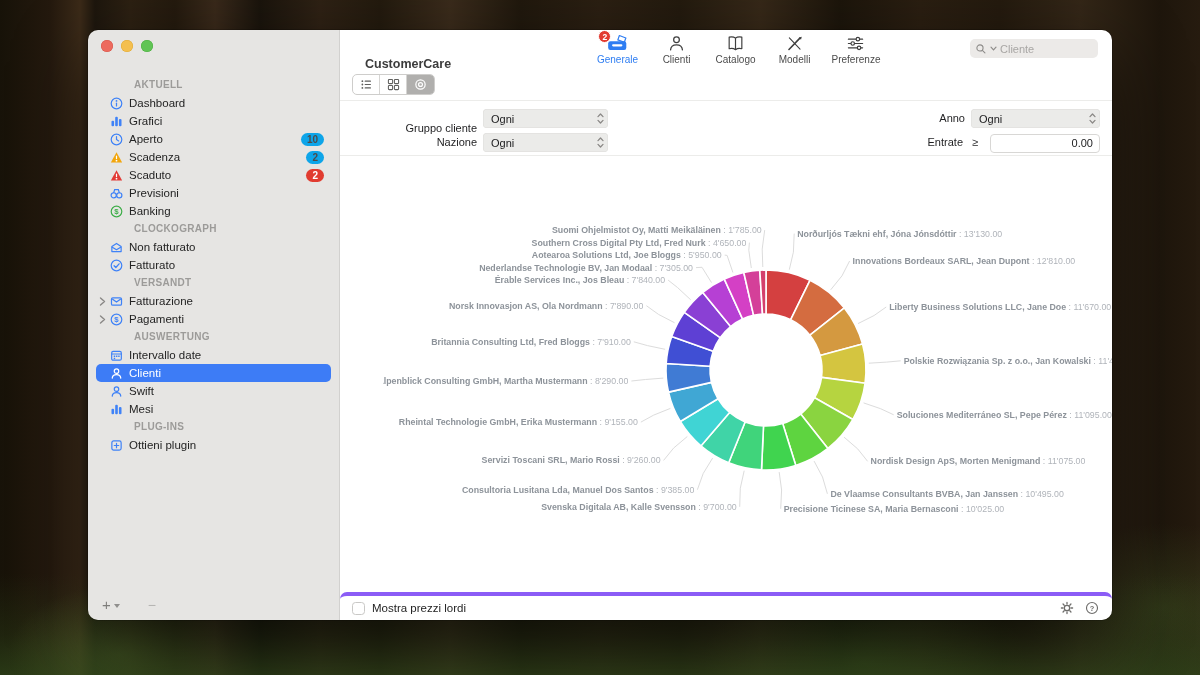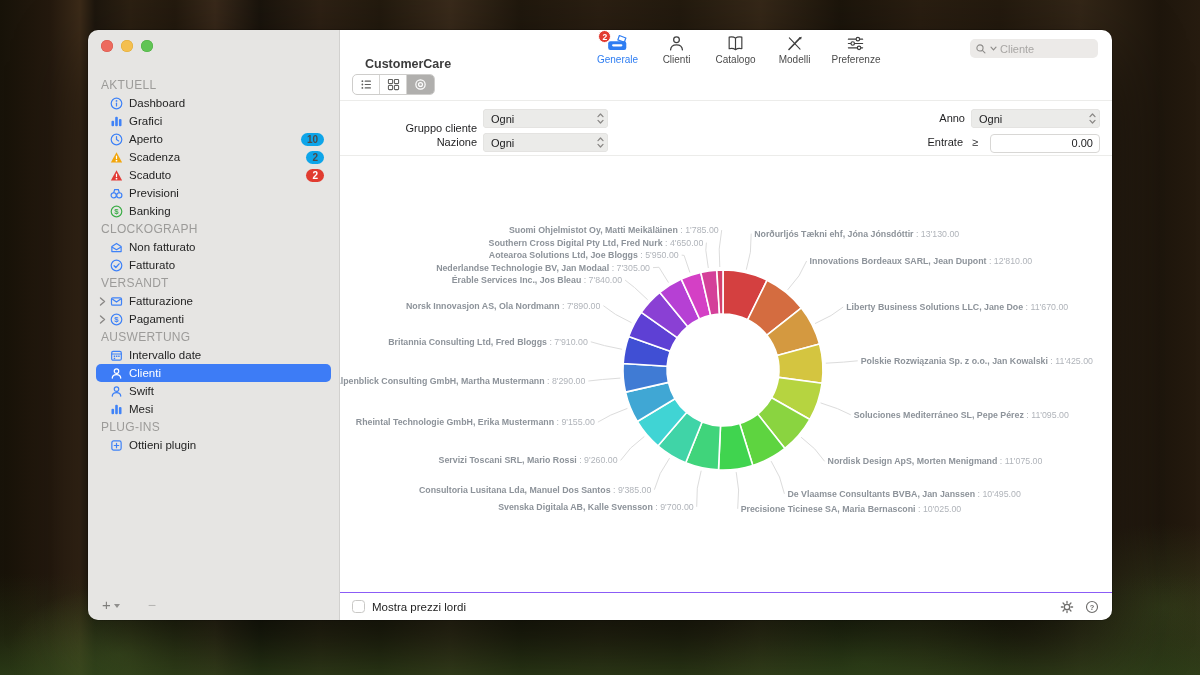--- a/index.html
+++ b/index.html
@@ -16,21 +16,21 @@
   .window{position:absolute;left:88px;top:30px;width:1024px;height:590px;border-radius:10px;
     overflow:hidden;display:flex;box-shadow:0 30px 70px rgba(0,0,0,.6),0 0 0 0.5px rgba(0,0,0,.35);}
   
   .sidebar{width:252px;min-width:252px;background:#e6e5e3;border-right:1px solid #d2d1cf;position:relative;}
   .lights{position:absolute;top:10px;left:13px;display:flex;gap:8px;}
   .light{width:12px;height:12px;border-radius:50%;}
   .light.red{background:#ed6a5e;box-shadow:inset 0 0 0 .5px #d55449;}
   .light.yellow{background:#f4bf4f;box-shadow:inset 0 0 0 .5px #dfa833;}
   .light.green{background:#61c455;box-shadow:inset 0 0 0 .5px #4aad3e;}
   .side-nav{position:absolute;top:46px;left:8px;right:8px;}
-  .side-sec{height:18px;line-height:18px;font-size:12px;font-weight:400;color:#9c9b99;padding-left:5px;letter-spacing:.3px;}
+  .side-sec{height:18px;line-height:18px;font-size:10px;font-weight:700;color:#9c9b99;padding-left:5px;letter-spacing:.3px;margin-left:33px;}
   .side-item{height:18px;display:flex;align-items:center;padding:0 7px 0 14px;border-radius:5px;position:relative;font-size:11.5px;color:#242424;cursor:default;}
   .side-item .disc{position:absolute;left:3px;top:4.5px;width:8px;display:flex;}
   .s-ico{width:13px;height:13px;margin-right:6px;display:flex;flex:none;}
   .s-ico svg{width:13px;height:13px;}
   .s-lbl{flex:1;white-space:nowrap;overflow:hidden;}
   .badge{font-size:10px;font-weight:600;background:#0ea5e9;color:#4c4c4c;border-radius:8px;padding:1px 6px;line-height:11px;}
   .badge.red{background:#e13c30;color:#fff;}
   .side-item.sel{background:#3d7cf6;color:#fff;}
   .side-footer{position:absolute;bottom:7px;left:14px;display:flex;align-items:center;gap:28px;}
   .plus-btn{display:flex;align-items:center;gap:3px;color:#7e7d7b;font-size:15px;font-weight:400;}
@@ -58,27 +58,27 @@
   .seg svg{width:15px;height:15px;}
   
   .filters{position:relative;height:56px;border-top:1px solid #ececea;border-bottom:1px solid #ececea;flex:none;}
   .f-label{position:absolute;font-size:11px;color:#1f1f21;text-align:right;white-space:nowrap;}
   .pop{position:absolute;height:19px;background:#ebebe9;border-radius:4px;display:flex;align-items:center;padding:0 3px 0 8px;font-size:11px;color:#1b1b1d;box-shadow:inset 0 0 0 .5px #dddcda;}
   .pop .pop-val{flex:1;}
   .rev-wrap{position:absolute;}
   .rev-input{width:110px;height:19px;border:1px solid #d8d7d5;border-radius:4px;text-align:right;font-size:11px;padding:0 6px;color:#1b1b1d;background:#fff;outline:none;}
   .geq{position:absolute;font-size:11px;color:#1f1f21;}
   
-  .chart-area{flex:1;position:relative;overflow:hidden;}
+  .chart-area{flex:1;position:relative;overflow:hidden;margin-left:43px;}
   #chartSvg{position:absolute;inset:0;overflow:visible;}
   .slice-text{font-size:8.8px;}
   .lbl-name{font-weight:700;fill:#8d939a;}
   .lbl-val{fill:#b0b4ba;}
   
-  .statusbar{position:relative;height:28px;border-top:1px solid #8b5cf6;display:flex;align-items:center;padding:0 12px;gap:7px;flex:none;}
+  .statusbar{position:relative;height:28px;border-top:4px solid #8b5cf6;display:flex;align-items:center;padding:0 12px;gap:7px;flex:none;border-radius:7px;}
   .checkbox{width:13px;height:13px;border:1px solid #c9c8c6;border-radius:3.5px;background:#fff;flex:none;}
   .status-label{font-size:11.5px;color:#1f1f1f;}
   .status-right{margin-left:auto;display:flex;gap:9px;align-items:center;}
   .icon-btn{display:flex;align-items:center;justify-content:center;width:16px;height:16px;}
 </style>
 </head>
 <body>
 
 <div class="stage">
   <div class="desktop"></div>

